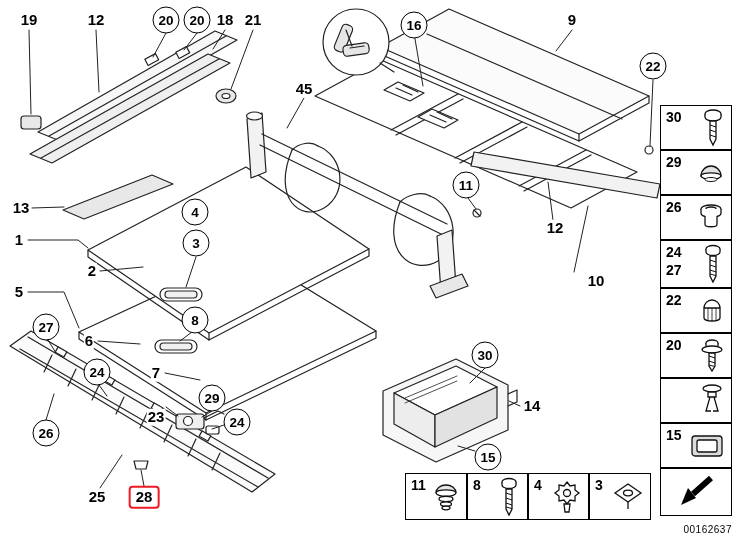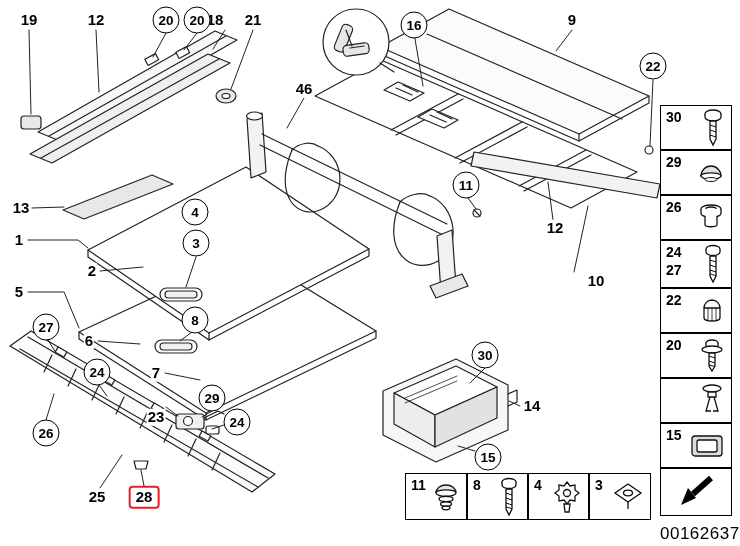--- a/index.html
+++ b/index.html
@@ -39,21 +39,21 @@
   }
   .cell .num2 {
     position: absolute; left: 5px; top: 21px;
     font-size: 14px; font-weight: bold;
   }
   .cell svg.icn {
     position: absolute; right: 7px; top: 50%; transform: translateY(-50%);
   }
   .docnum {
     position: absolute; left: 660px; top: 524px; width: 72px;
-    text-align: left; font-size: 17px; color: #000; letter-spacing: 0.5px;
+    text-align: right; font-size: 10px; color: #000; letter-spacing: 0.5px;
   }
 </style>
 </head>
 <body>
 
 <div id="stage">
 
   <svg class="art" width="740" height="546" viewBox="0 0 740 546">
     <g fill="none" stroke="#222" stroke-width="1.2" stroke-linejoin="round" stroke-linecap="round">
 
@@ -198,24 +198,24 @@
         <line x1="144" y1="486" x2="141" y2="470"></line>
         <line x1="485" y1="368" x2="470" y2="383"></line>
         <line x1="520" y1="406" x2="509" y2="401"></line>
         <line x1="475" y1="451" x2="458" y2="446"></line>
       </g>
     </g>
   </svg>
 
   <div class="callout" style="left:29px;top:20px">19</div>
   <div class="callout" style="left:96px;top:20px">12</div>
-  <div class="callout" style="left:215px;top:20px">18</div>
+  <div class="callout" style="left:225px;top:20px">18</div>
   <div class="callout" style="left:253px;top:20px">21</div>
   <div class="callout" style="left:572px;top:20px">9</div>
-  <div class="callout" style="left:304px;top:89px">46</div>
+  <div class="callout" style="left:304px;top:89px">45</div>
   <div class="callout" style="left:21px;top:208px">13</div>
   <div class="callout" style="left:19px;top:240px">1</div>
   <div class="callout" style="left:92px;top:271px">2</div>
   <div class="callout" style="left:19px;top:292px">5</div>
   <div class="callout" style="left:89px;top:341px">6</div>
   <div class="callout" style="left:156px;top:373px">7</div>
   <div class="callout" style="left:555px;top:228px">12</div>
   <div class="callout" style="left:596px;top:281px">10</div>
   <div class="callout" style="left:156px;top:417px">23</div>
   <div class="callout" style="left:532px;top:406px">14</div>

